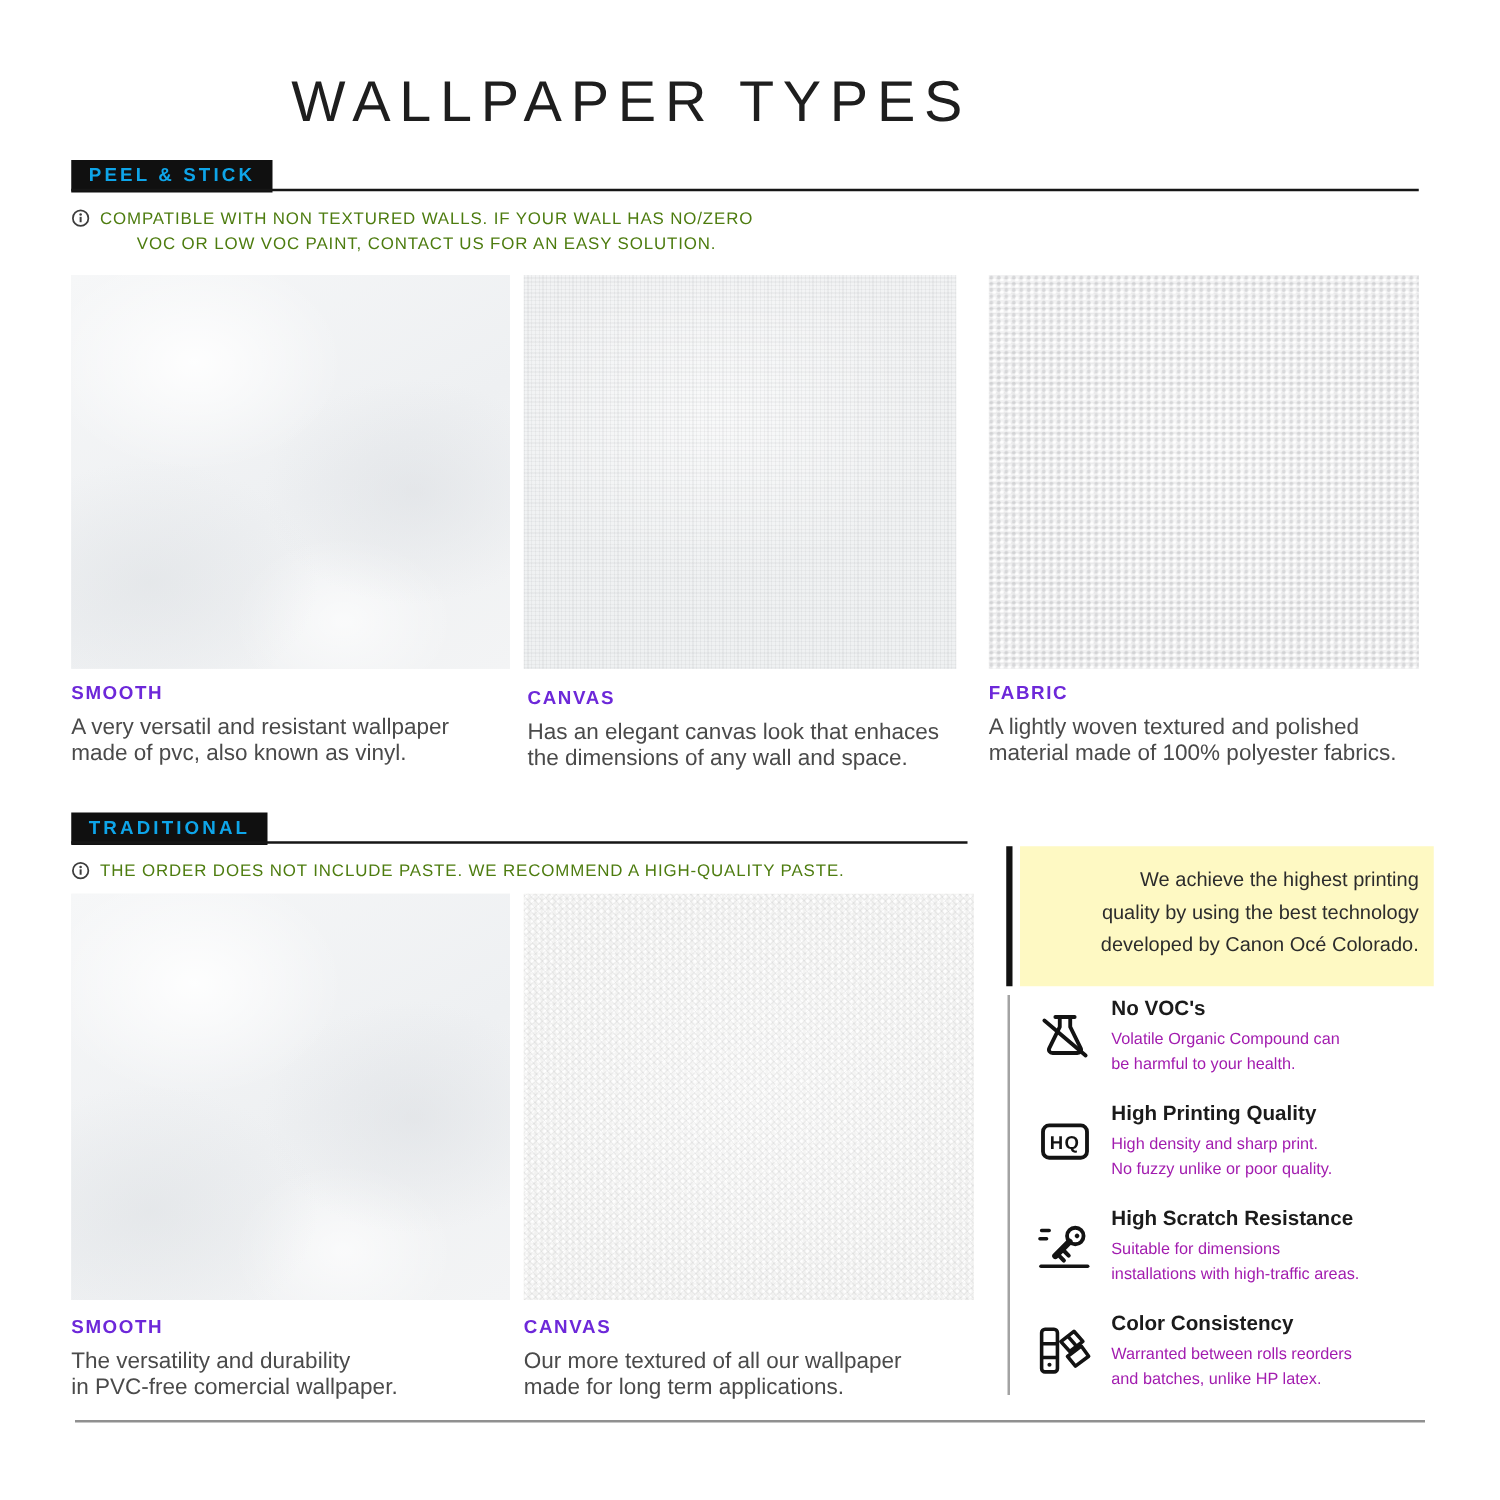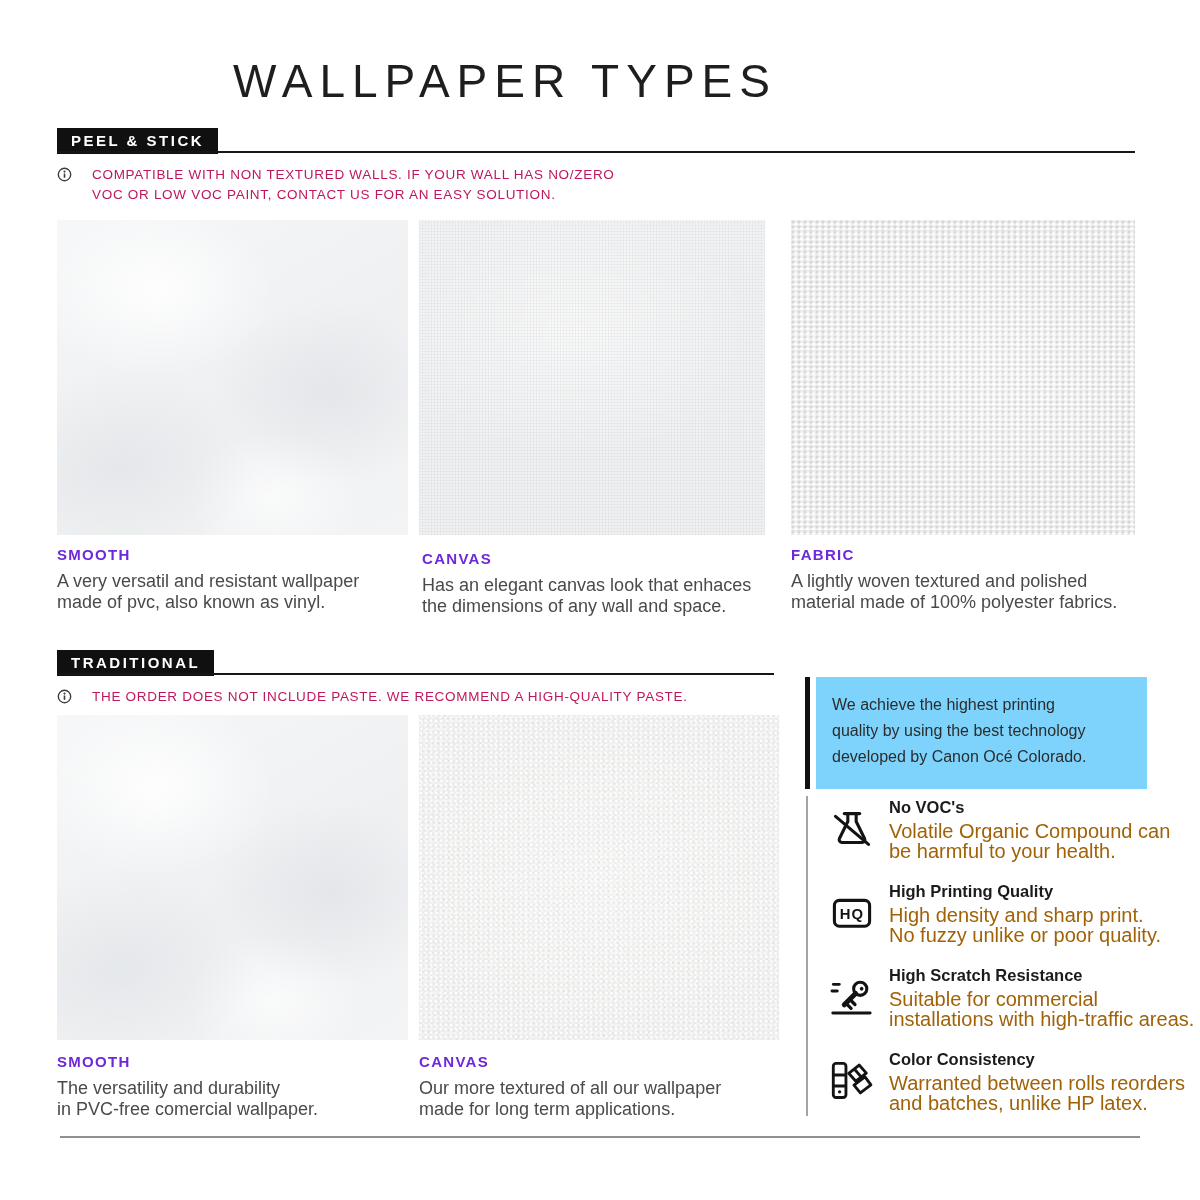--- a/index.html
+++ b/index.html
@@ -2,27 +2,27 @@
 <html><head>
 <meta charset="utf-8">
 <style>
   html,body{margin:0;padding:0;background:#fff;}
   .canvas{position:relative;width:1200px;height:1200px;background:#ffffff;
           font-family:"Liberation Sans",sans-serif;overflow:hidden;}
 
   .title{position:absolute;top:54px;left:0;width:1010px;margin:0;text-align:center;
          font-size:46px;font-weight:400;letter-spacing:7px;color:#1e1e1e;}
 
-  .section-label{position:absolute;background:#101010;color:#ffffff;
+  .section-label{position:absolute;background:#101010;color:#0ea5e9;
                  font-size:15px;font-weight:bold;letter-spacing:2.5px;
                  padding:4px 14px 5px 14px;line-height:17px;}
   .rule{position:absolute;height:2px;background:#161616;}
 
-  .note{position:absolute;display:flex;gap:20px;align-items:flex-start;
-        font-size:13.5px;letter-spacing:.7px;color:#be185d;line-height:20px;}
+  .note{position:absolute;display:flex;gap:8px;align-items:flex-start;
+        font-size:13.5px;letter-spacing:.7px;color:#4d7c0f;line-height:20px;text-align:center;}
   .note svg{margin-top:2px;flex:0 0 auto;}
   .nline{white-space:nowrap;}
 
   .swatch{position:absolute;}
   .tex-smooth{
     background-color:#f2f3f4;
     background-image:
       radial-gradient(ellipse 55% 45% at 28% 22%, rgba(255,255,255,.9), transparent 62%),
       radial-gradient(ellipse 50% 42% at 78% 55%, rgba(219,222,226,.55), transparent 68%),
       radial-gradient(ellipse 60% 48% at 18% 78%, rgba(223,226,229,.6), transparent 64%),
@@ -54,30 +54,30 @@
       radial-gradient(circle at 2px 2px, rgba(255,255,255,.9) 1px, transparent 2px),
       radial-gradient(ellipse 70% 60% at 50% 50%, rgba(255,255,255,.35), transparent 80%);
     background-size:auto, auto, 5px 4px, auto;
   }
 
   .caption{position:absolute;}
   .cap-h{font-size:15px;font-weight:bold;letter-spacing:1.3px;color:#6d28d9;margin-bottom:8px;}
   .cap-line{font-size:18px;color:#4a4a4a;line-height:21px;white-space:nowrap;}
 
   .quote-bar{position:absolute;left:805px;top:677px;width:5px;height:112px;background:#111111;}
-  .quote-box{position:absolute;left:816px;top:677px;width:331px;height:112px;background:#7dd3fc;
-             box-sizing:border-box;padding:15px 12px 0 16px;}
+  .quote-box{position:absolute;left:816px;top:677px;width:331px;height:112px;background:#fef9c3;
+             box-sizing:border-box;padding:15px 12px 0 16px;text-align:right;}
   .q-line{font-size:16px;line-height:26px;color:#2c2c2c;white-space:nowrap;}
 
   .feature-vline{position:absolute;left:806px;top:796px;width:2px;height:320px;background:#a3a3a3;}
 
   .feature{position:absolute;left:830px;width:330px;display:flex;gap:15px;align-items:center;}
   .f-ic{flex:0 0 44px;width:44px;height:44px;}
   .f-title{font-size:16.5px;font-weight:bold;color:#1b1b1b;margin:1px 0 4px 0;white-space:nowrap;}
-  .f-line{font-size:20px;color:#a16207;line-height:20px;white-space:nowrap;}
+  .f-line{font-size:13px;color:#a21caf;line-height:20px;white-space:nowrap;}
 
   .footer-line{position:absolute;left:60px;top:1136px;width:1080px;height:2px;background:#909090;}
 </style>
 </head>
 <body>
 
 <div class="canvas">
 
   <h1 class="title">WALLPAPER TYPES</h1>
 
@@ -194,21 +194,21 @@
             <circle cx="19" cy="9" r="6" stroke-width="2.8"></circle>
             <circle cx="19.9" cy="8.1" r="1.7" fill="#131313" stroke="none"></circle>
             <path d="M19 15 V29.5" stroke-width="4.6"></path>
             <path d="M21.5 22.5 h4.2 M21.5 27.5 h4.2" stroke-width="3"></path>
           </g>
         </g>
       </svg>
     </span>
     <div>
       <div class="f-title">High Scratch Resistance</div>
-      <div class="f-line">Suitable for commercial</div>
+      <div class="f-line">Suitable for dimensions</div>
       <div class="f-line">installations with high-traffic areas.</div>
     </div>
   </div>
 
   <div class="feature" style="top:1049px;">
     <span class="f-ic">
       <svg width="44" height="44" viewBox="0 0 40 40">
         <g fill="none" stroke="#131313" stroke-width="2.6" stroke-linejoin="round">
           <rect x="3" y="4" width="11.5" height="31" rx="2.5"></rect>
           <path d="M3 14.5 h11.5 M3 24.5 h11.5"></path>

